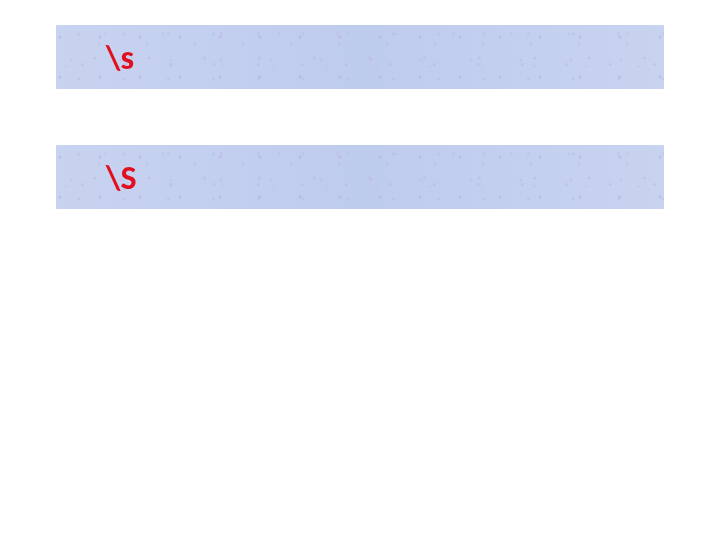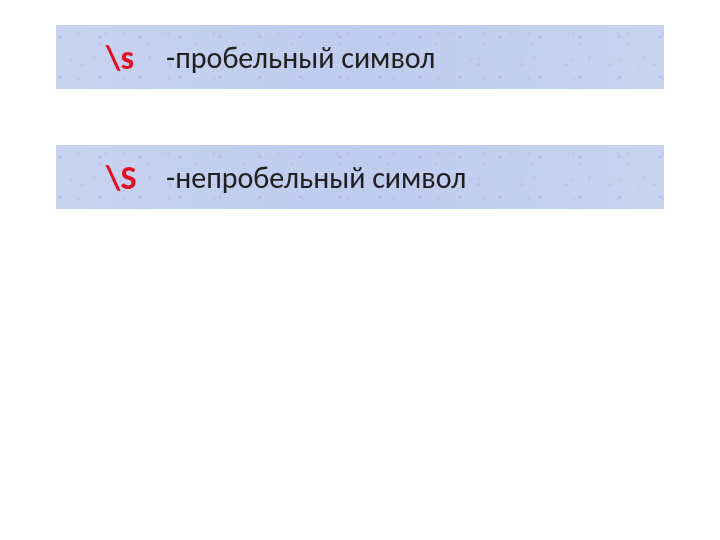--- a/index.html
+++ b/index.html
@@ -53,19 +53,17 @@
     .desc {
       color: #202020;
       font-family: Calibri, Arial, sans-serif;
     }
   </style>
 </head>
 <body>
 
 <div class="banner banner-1">
   <span class="symbol">\s</span>
-  <span class="desc">-пробельный символ</span>
 </div>
 
 <div class="banner banner-2">
   <span class="symbol">\S</span>
-  <span class="desc">-непробельный символ</span>
 </div>
 
 </body></html>

